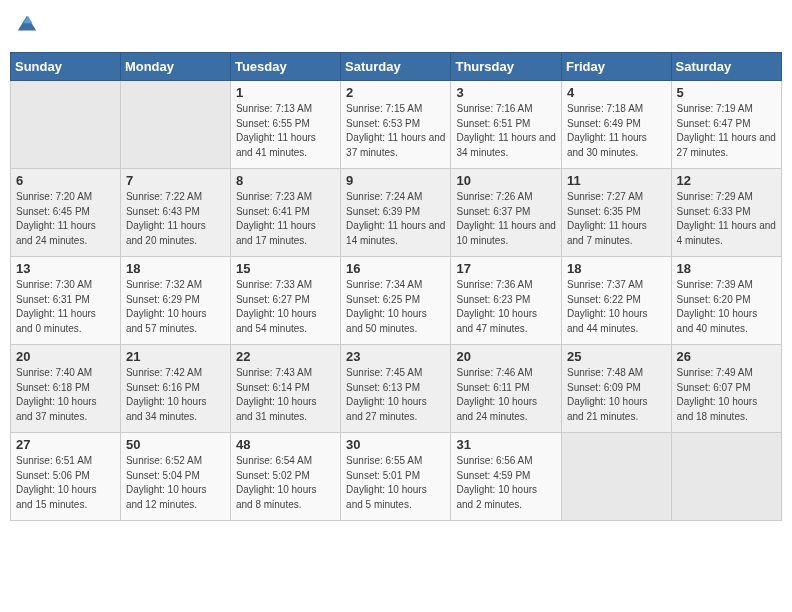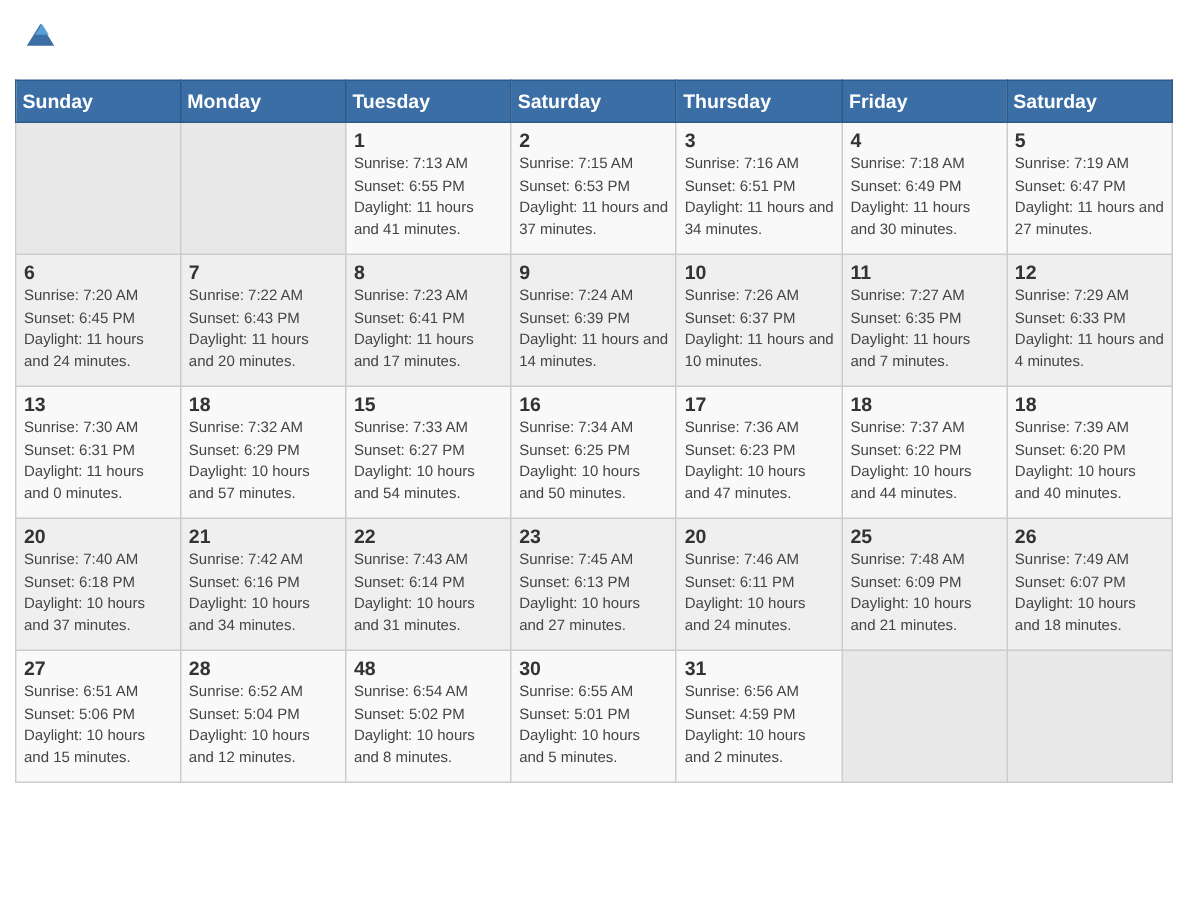--- a/index.html
+++ b/index.html
@@ -245,21 +245,21 @@
           <span class="day-number">26</span>
           <div class="day-info">Sunrise: 7:49 AM<br>Sunset: 6:07 PM<br>Daylight: 10 hours and 18 minutes.</div>
         </td>
       </tr>
       <tr>
         <td>
           <span class="day-number">27</span>
           <div class="day-info">Sunrise: 6:51 AM<br>Sunset: 5:06 PM<br>Daylight: 10 hours and 15 minutes.</div>
         </td>
         <td>
-          <span class="day-number">28</span>
+          <span class="day-number">50</span>
           <div class="day-info">Sunrise: 6:52 AM<br>Sunset: 5:04 PM<br>Daylight: 10 hours and 12 minutes.</div>
         </td>
         <td>
           <span class="day-number">48</span>
           <div class="day-info">Sunrise: 6:54 AM<br>Sunset: 5:02 PM<br>Daylight: 10 hours and 8 minutes.</div>
         </td>
         <td>
           <span class="day-number">30</span>
           <div class="day-info">Sunrise: 6:55 AM<br>Sunset: 5:01 PM<br>Daylight: 10 hours and 5 minutes.</div>
         </td>

